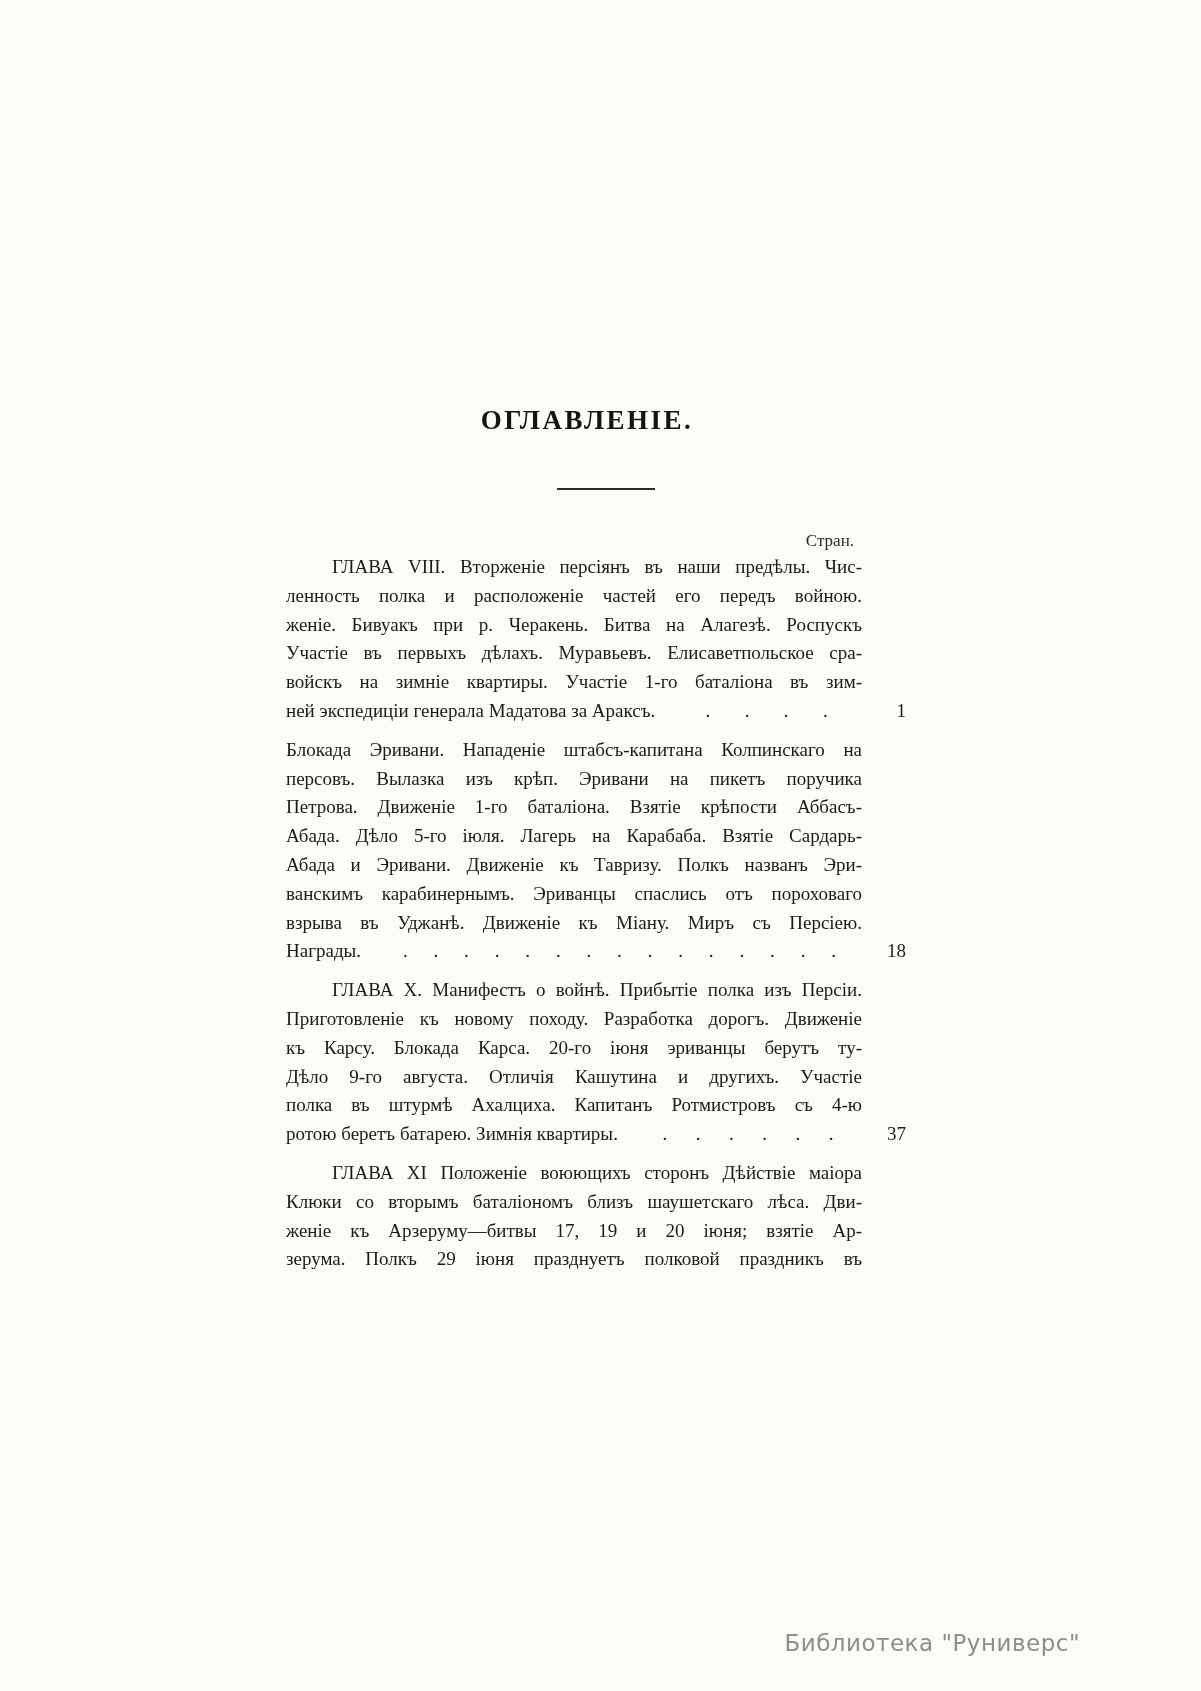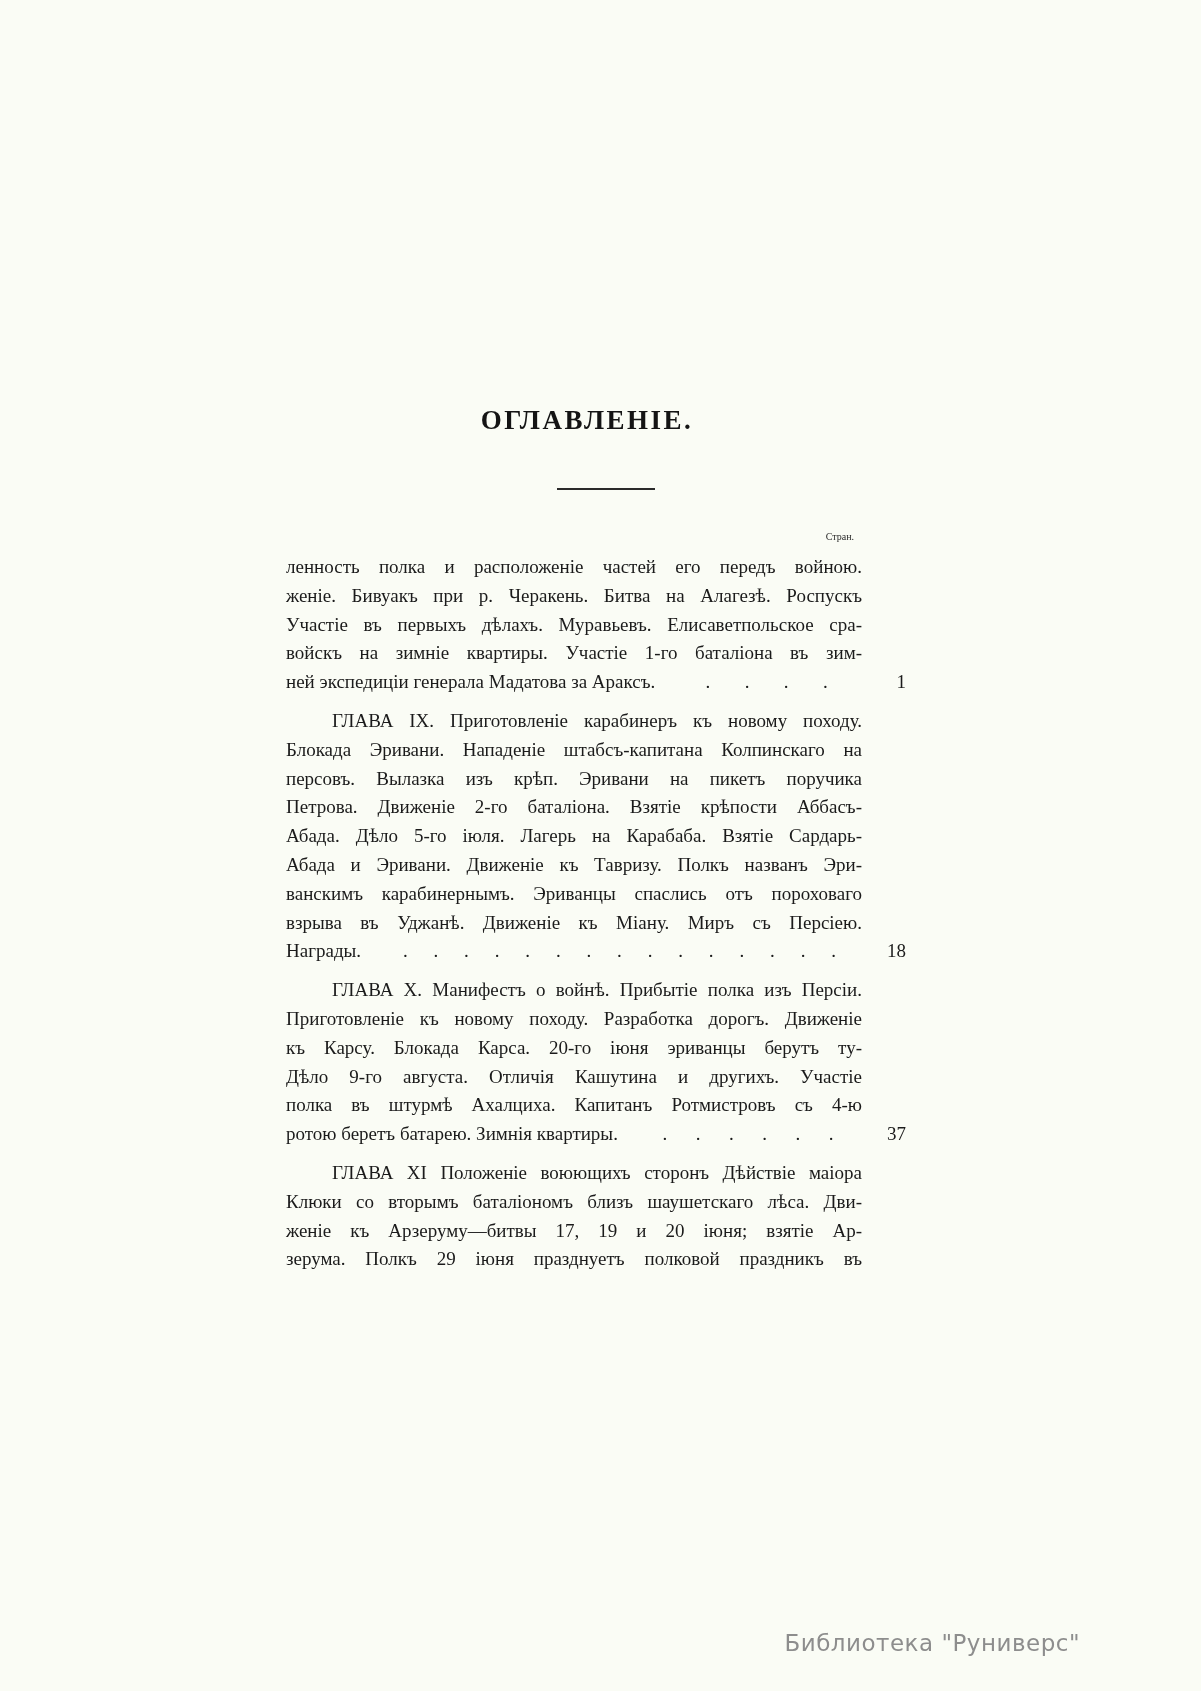--- a/index.html
+++ b/index.html
@@ -26,21 +26,21 @@
     position: absolute;
     top: 488px; left: 557px;
     width: 98px; height: 2px;
     background: #2a2a2a;
   }
   .col-header {
     position: absolute;
     top: 531px; left: 286px; width: 620px;
     padding-right: 52px;
     text-align: right;
-    font-size: 10px;
+    font-size: 17px;
     color: #2a2a2a;
   }
 
   .toc {
     position: absolute;
     top: 553px; left: 286px; width: 620px;
     font-size: 19px;
     line-height: 28.8px;
     color: #1b1b1b;
   }
@@ -84,40 +84,40 @@
 <div class="page">
 
   <div class="title">ОГЛАВЛЕНІЕ.</div>
 
   <div class="rule"></div>
 
   <div class="col-header">Стран.</div>
 
   <div class="toc">
       <div class="entry">
+        <div class="line first">ГЛАВА VIII. Вторженіе персіянъ въ наши предѣлы. Чис-</div>
         <div class="line">ленность полка и расположеніе частей его передъ войною.</div>
         <div class="line">женіе. Бивуакъ при р. Черакень. Битва на Алагезѣ. Роспускъ</div>
         <div class="line">Участіе въ первыхъ дѣлахъ. Муравьевъ. Елисаветпольское сра-</div>
         <div class="line">войскъ на зимніе квартиры. Участіе 1-го баталіона въ зим-</div>
         <div class="line last">
           <span class="last-text">ней экспедиціи генерала Мадатова за Араксъ.</span>
           <span class="dots">
             <span>.</span>
             <span>.</span>
             <span>.</span>
             <span>.</span>
           </span>
           <span class="pagenum">1</span>
         </div>
       </div>
       <div class="entry">
-        <div class="line first">ГЛАВА IX. Приготовленіе карабинеръ къ новому походу.</div>
         <div class="line">Блокада Эривани. Нападеніе штабсъ-капитана Колпинскаго на</div>
         <div class="line">персовъ. Вылазка изъ крѣп. Эривани на пикетъ поручика</div>
-        <div class="line">Петрова. Движеніе 2-го баталіона. Взятіе крѣпости Аббасъ-</div>
+        <div class="line">Петрова. Движеніе 1-го баталіона. Взятіе крѣпости Аббасъ-</div>
         <div class="line">Абада. Дѣло 5-го іюля. Лагерь на Карабаба. Взятіе Сардарь-</div>
         <div class="line">Абада и Эривани. Движеніе къ Тавризу. Полкъ названъ Эри-</div>
         <div class="line">ванскимъ карабинернымъ. Эриванцы спаслись отъ пороховаго</div>
         <div class="line">взрыва въ Уджанѣ. Движеніе къ Міану. Миръ съ Персіею.</div>
         <div class="line last">
           <span class="last-text">Награды.</span>
           <span class="dots">
             <span>.</span>
             <span>.</span>
             <span>.</span>

